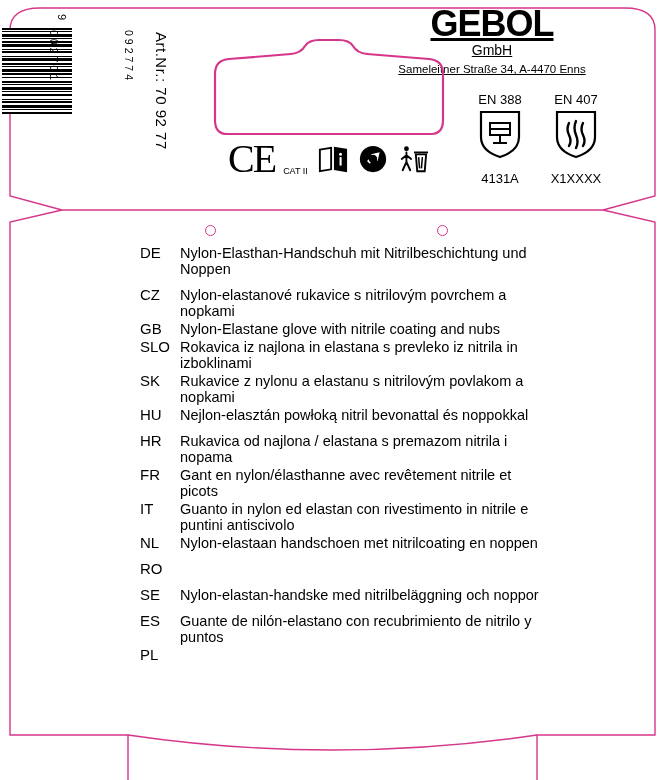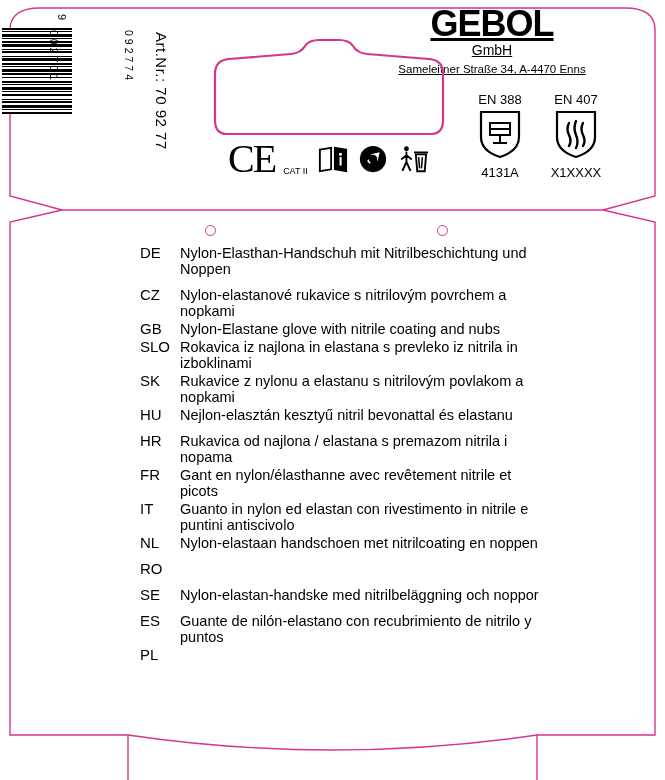--- a/index.html
+++ b/index.html
@@ -145,21 +145,21 @@
 
   
   .en-block {
     position: absolute;
     text-align: center;
     width: 84px;
   }
   #en388-block { left: 458px; top: 92px; }
   #en407-block { left: 534px; top: 92px; }
   .en-title { font-size: 13px; margin-bottom: 2px; }
-  .en-code { font-size: 13px; margin-top: 2px; }
+  .en-code { font-size: 13px; margin-top: 8px; }
   .en-shield { width: 44px; height: 50px; }
 
   
   .hole {
     position: absolute;
     width: 9px; height: 9px;
     border: 1.3px solid #d6368a;
     border-radius: 50%;
     background: #fff;
   }
@@ -345,21 +345,21 @@
       <div class="lang-row">
         <div class="lang-code">SLO</div>
         <div class="lang-text">Rokavica iz najlona in elastana s prevleko iz nitrila in izboklinami</div>
       </div>
       <div class="lang-row">
         <div class="lang-code">SK</div>
         <div class="lang-text">Rukavice z nylonu a elastanu s nitrilovým povlakom a nopkami</div>
       </div>
       <div class="lang-row">
         <div class="lang-code">HU</div>
-        <div class="lang-text">Nejlon-elasztán kesztyű nitril bevonattal és elastanu</div>
+        <div class="lang-text">Nejlon-elasztán powłoką nitril bevonattal és noppokkal</div>
       </div>
       <div class="lang-row gap">
         <div class="lang-code">HR</div>
         <div class="lang-text">Rukavica od najlona / elastana s premazom nitrila i nopama</div>
       </div>
       <div class="lang-row">
         <div class="lang-code">FR</div>
         <div class="lang-text">Gant en nylon/élasthanne avec revêtement nitrile et picots</div>
       </div>
       <div class="lang-row">

